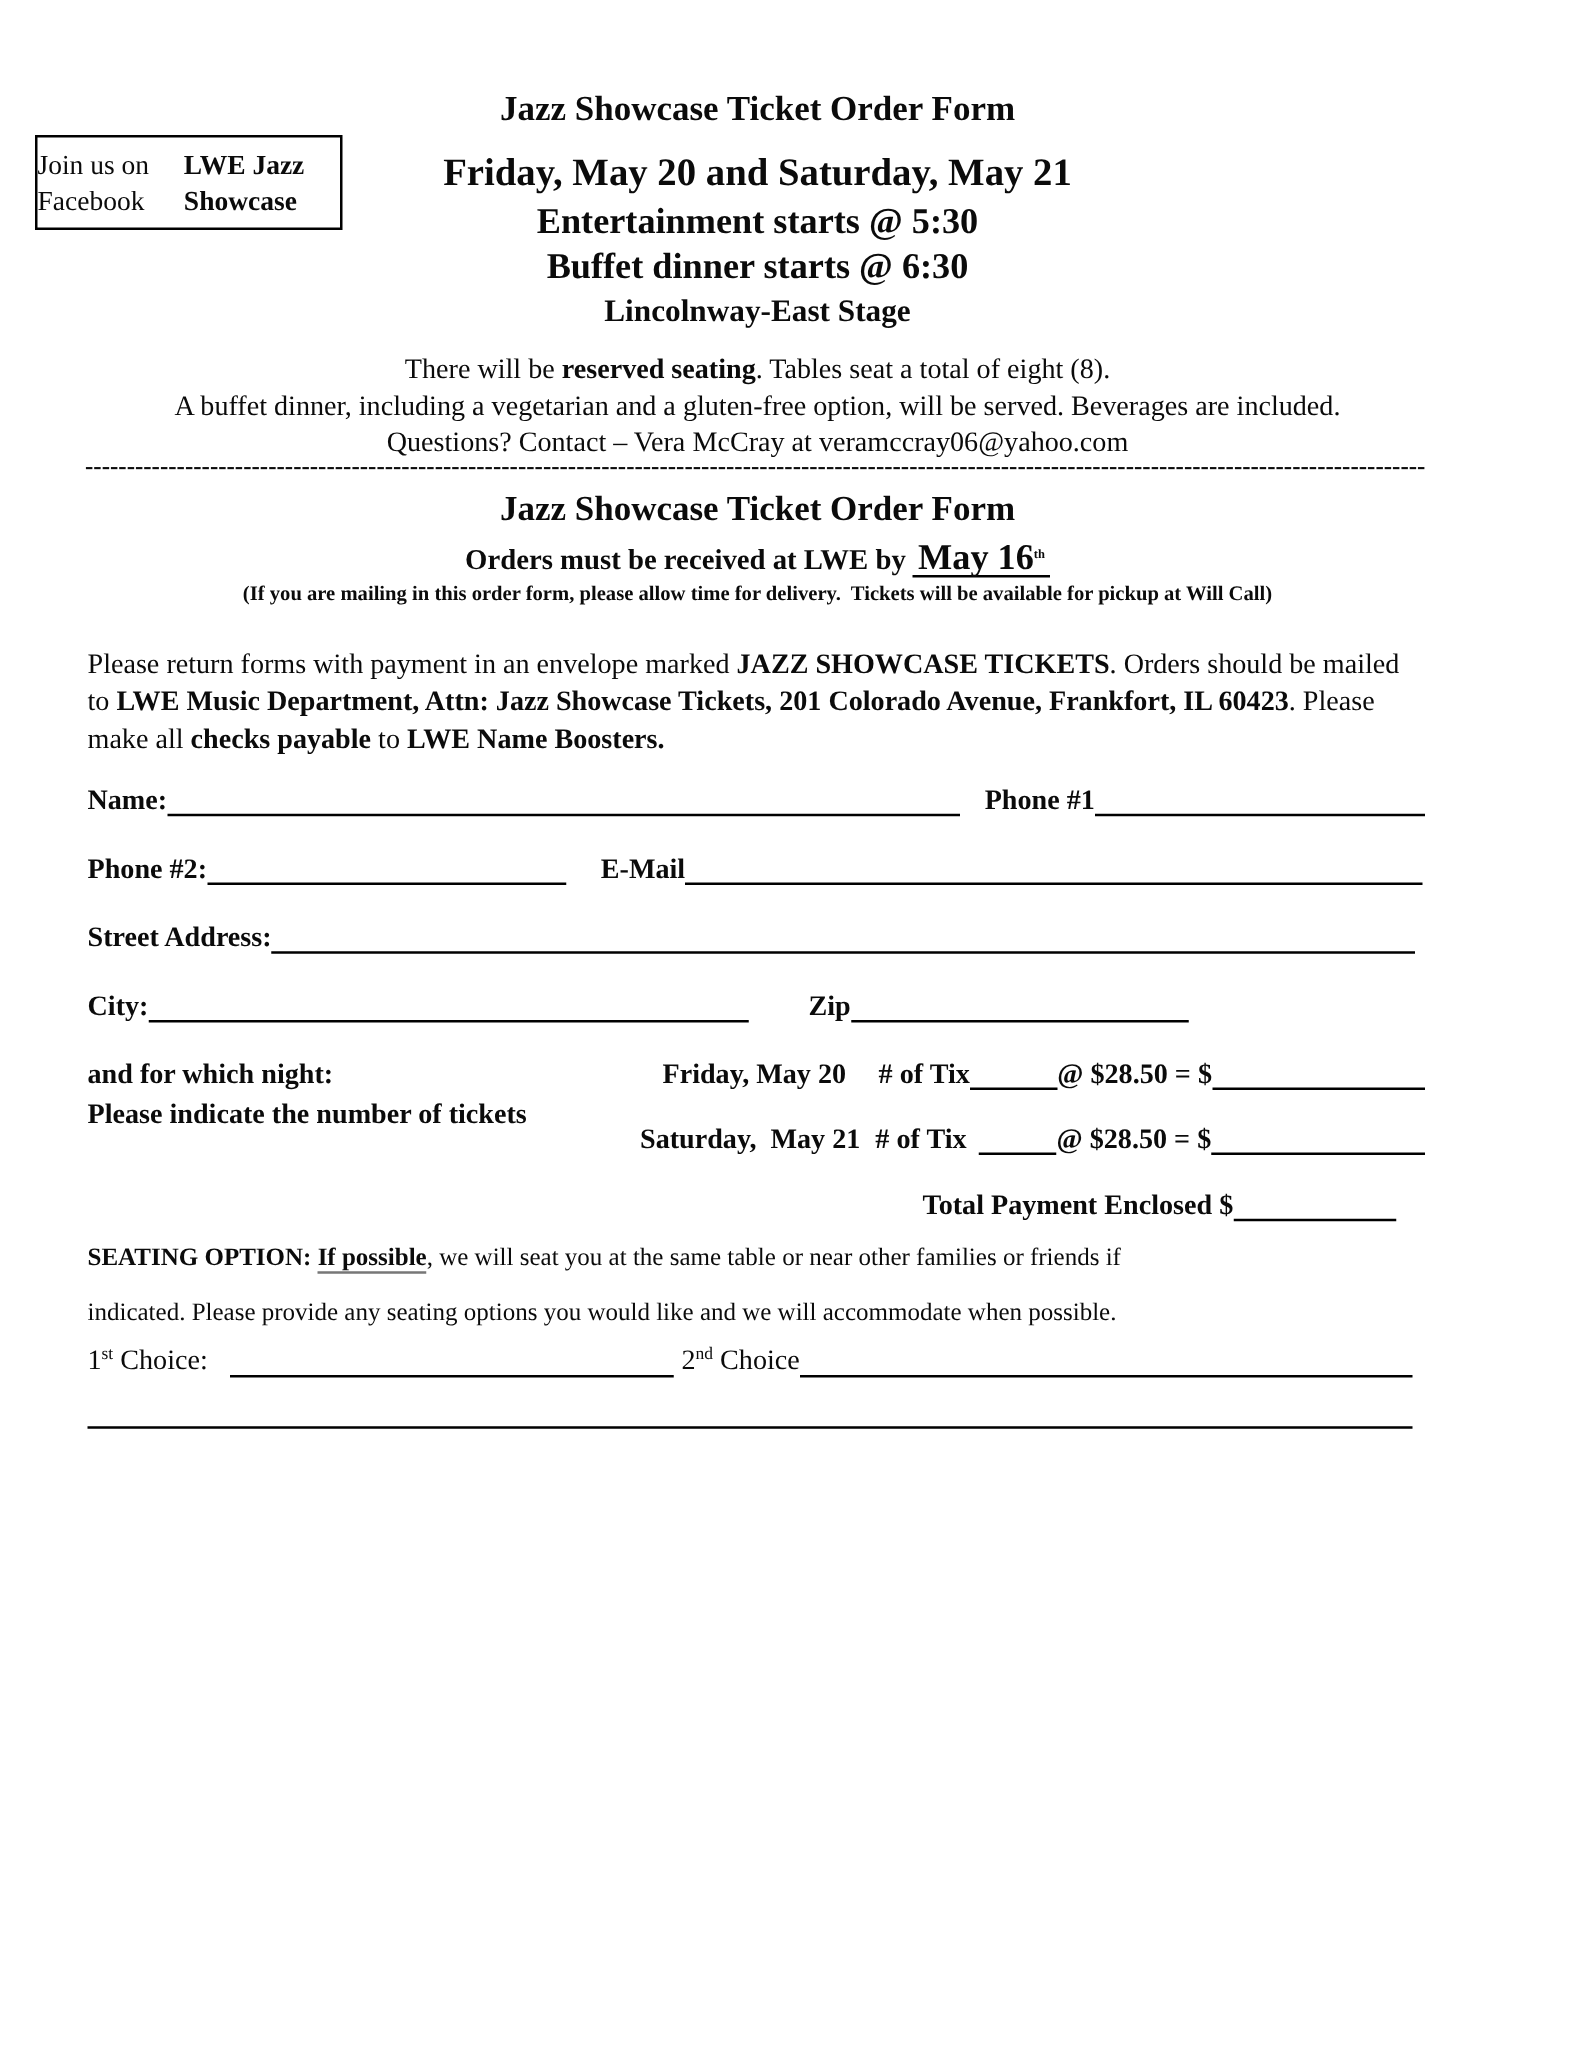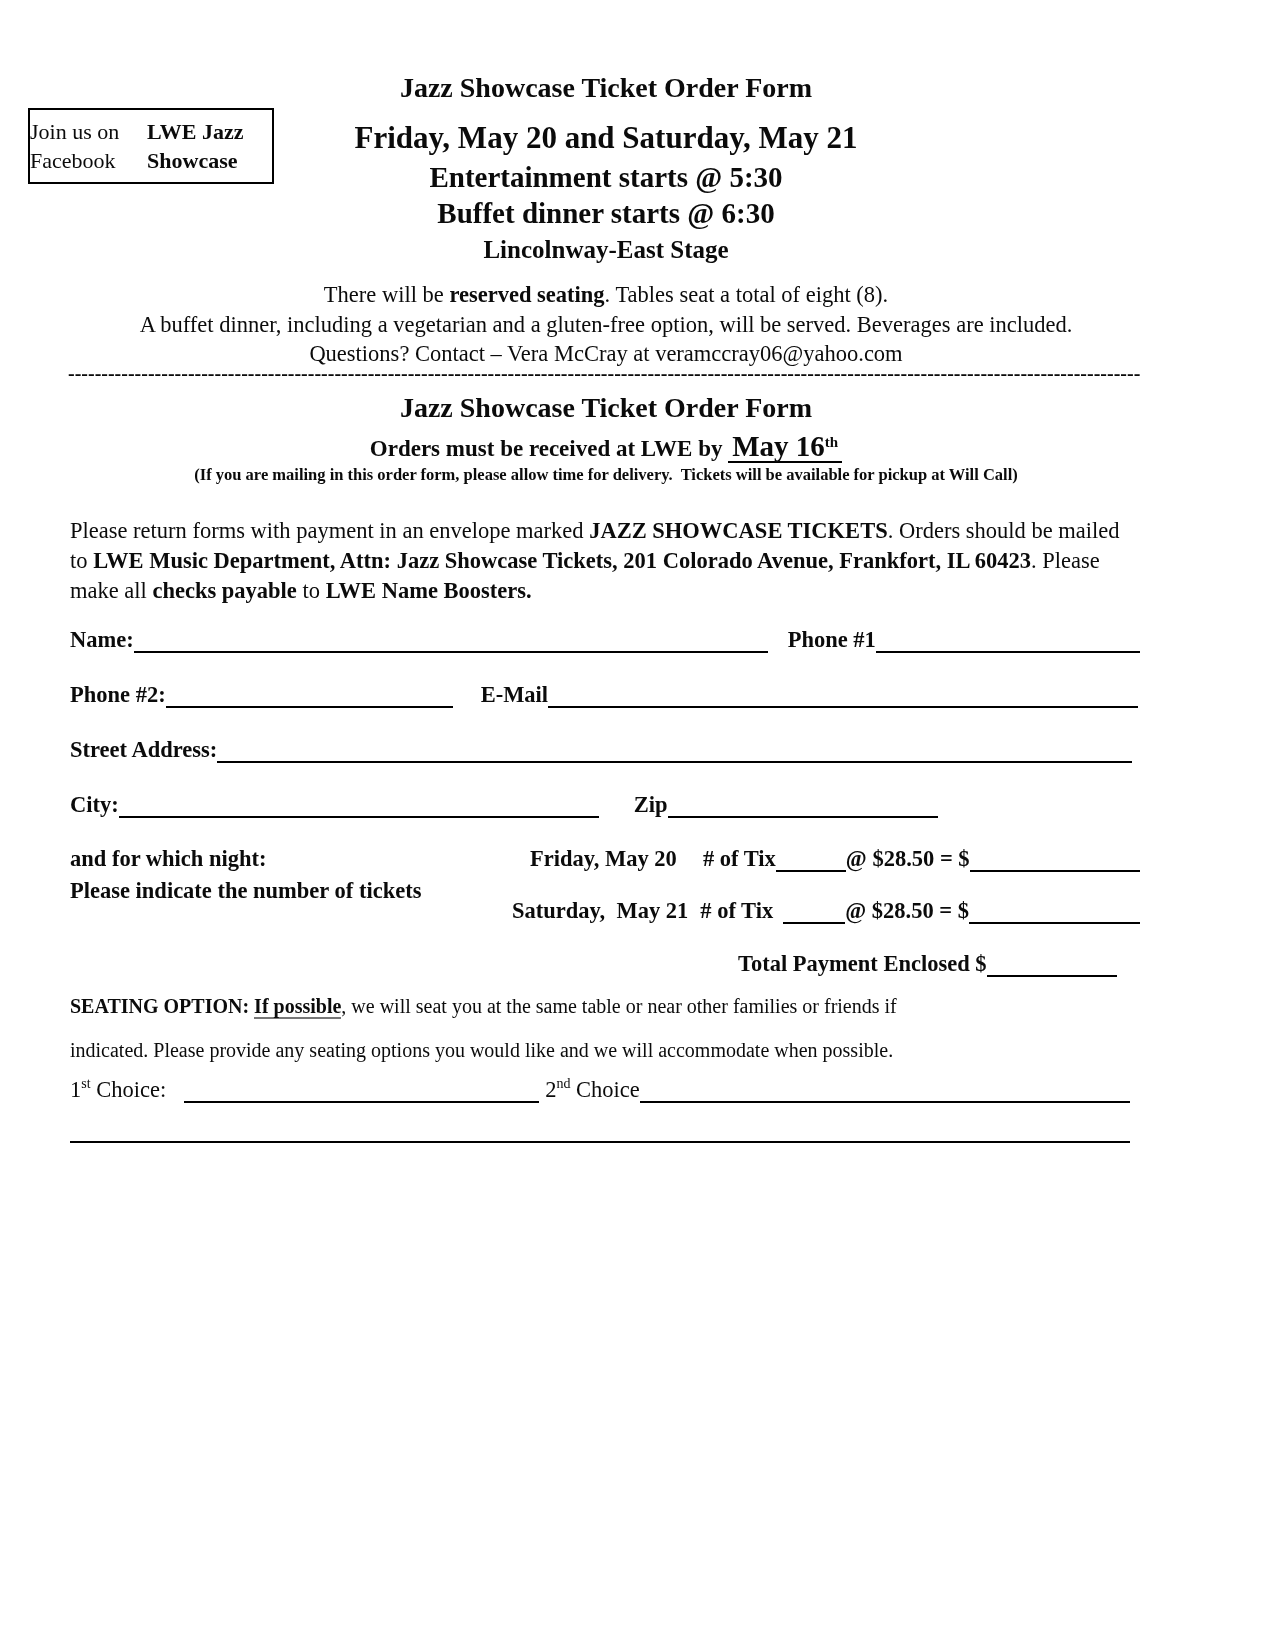--- a/index.html
+++ b/index.html
@@ -20,21 +20,21 @@
   
   .intro{font-size:22.5px;line-height:29.5px;}
   
   .dashes{left:68px;top:362px;width:1072px;overflow:hidden;white-space:nowrap;
           font-weight:bold;font-size:20px;letter-spacing:0;}
   
   .h-title2{font-size:28px;font-weight:bold;margin-bottom:6px;}
   .deadline{font-size:23px;font-weight:bold;margin-bottom:2px;}
   .deadline .date-u{border-bottom:2px solid #000;padding:0 4px;}
   .deadline .date{font-size:29px;}
-  .deadline sup{font-size:15px;vertical-align:super;}
+  .deadline sup{font-size:10px;vertical-align:super;}
   .note{font-size:16.5px;font-weight:bold;white-space:pre;}
   .mailing{left:70px;top:516px;width:1052px;font-size:22.5px;line-height:30px;text-align:left;}
   
   .row{position:absolute;display:flex;align-items:flex-end;font-size:22.5px;line-height:27px;}
   .row .lbl{white-space:pre;font-weight:bold;}
   .row .lbl-n{white-space:pre;font-weight:normal;}
   .bl{border-bottom:2px solid #000;height:27px;box-sizing:border-box;}
   .grow{flex:1;}
   sup{font-size:14px;}
   
@@ -94,21 +94,21 @@
   </div>
 
   <div class="row" style="left:70px;right:143px;top:736px;">
     <span class="lbl">Street Address:</span>
     <span class="bl grow"></span>
   </div>
 
   <div class="row" style="left:70px;top:791px;">
     <span class="lbl">City:</span>
     <span class="bl" style="width:480px;"></span>
-    <span class="lbl" style="margin-left:35px;">Zip</span>
+    <span class="lbl" style="margin-left:48px;">Zip</span>
     <span class="bl" style="width:270px;"></span>
   </div>
 
   <div class="abs" style="left:70px;top:843px;width:430px;font-size:22.5px;line-height:32px;font-weight:bold;">
     <div>and for which night:</div>
     <div>Please indicate the number of tickets</div>
   </div>
 
   <div class="row" style="left:530px;right:135px;top:845px;font-weight:bold;">
     <span class="lbl">Friday, May 20</span>

